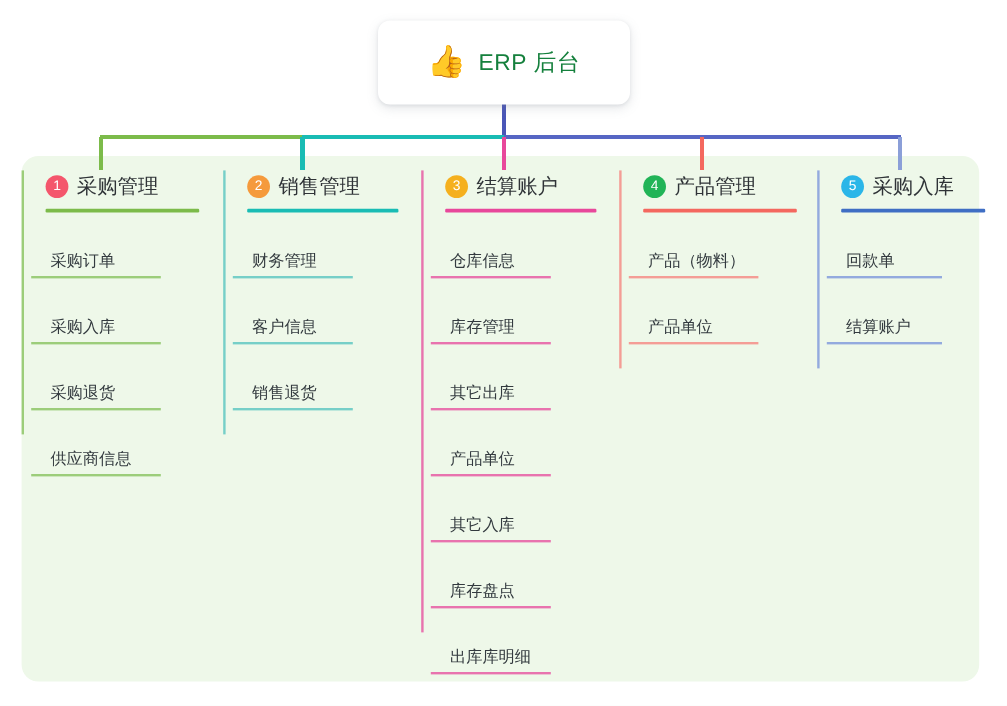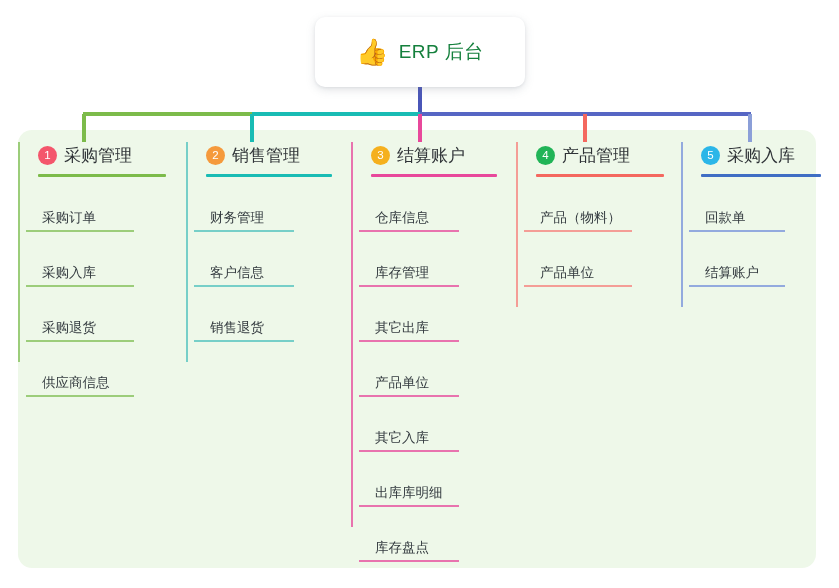--- a/index.html
+++ b/index.html
@@ -240,25 +240,25 @@
           </div>
           <div class="item">
             <span class="item-label">产品单位</span>
             <div class="item-rule" style="background: rgb(232, 115, 174); width: 100px;"></div>
           </div>
           <div class="item">
             <span class="item-label">其它入库</span>
             <div class="item-rule" style="background: rgb(232, 115, 174); width: 100px;"></div>
           </div>
           <div class="item">
+            <span class="item-label">库存盘点</span>
+            <div class="item-rule" style="background: rgb(232, 115, 174); width: 100px;"></div>
+          </div>
+          <div class="item">
             <span class="item-label">出库库明细</span>
-            <div class="item-rule" style="background: rgb(232, 115, 174); width: 100px;"></div>
-          </div>
-          <div class="item">
-            <span class="item-label">库存盘点</span>
             <div class="item-rule" style="background: rgb(232, 115, 174); width: 100px;"></div>
           </div>
         </div>
       </div>
       <div class="column" style="left: 516px; top: 142px;">
         <div class="col-head">
           <span class="badge" style="background: rgb(33, 180, 87);">4</span>
           <span class="col-title">产品管理</span>
         </div>
         <div class="col-rule" style="background: rgb(244, 104, 95); width: 128px; margin-left: 20px;"></div>

